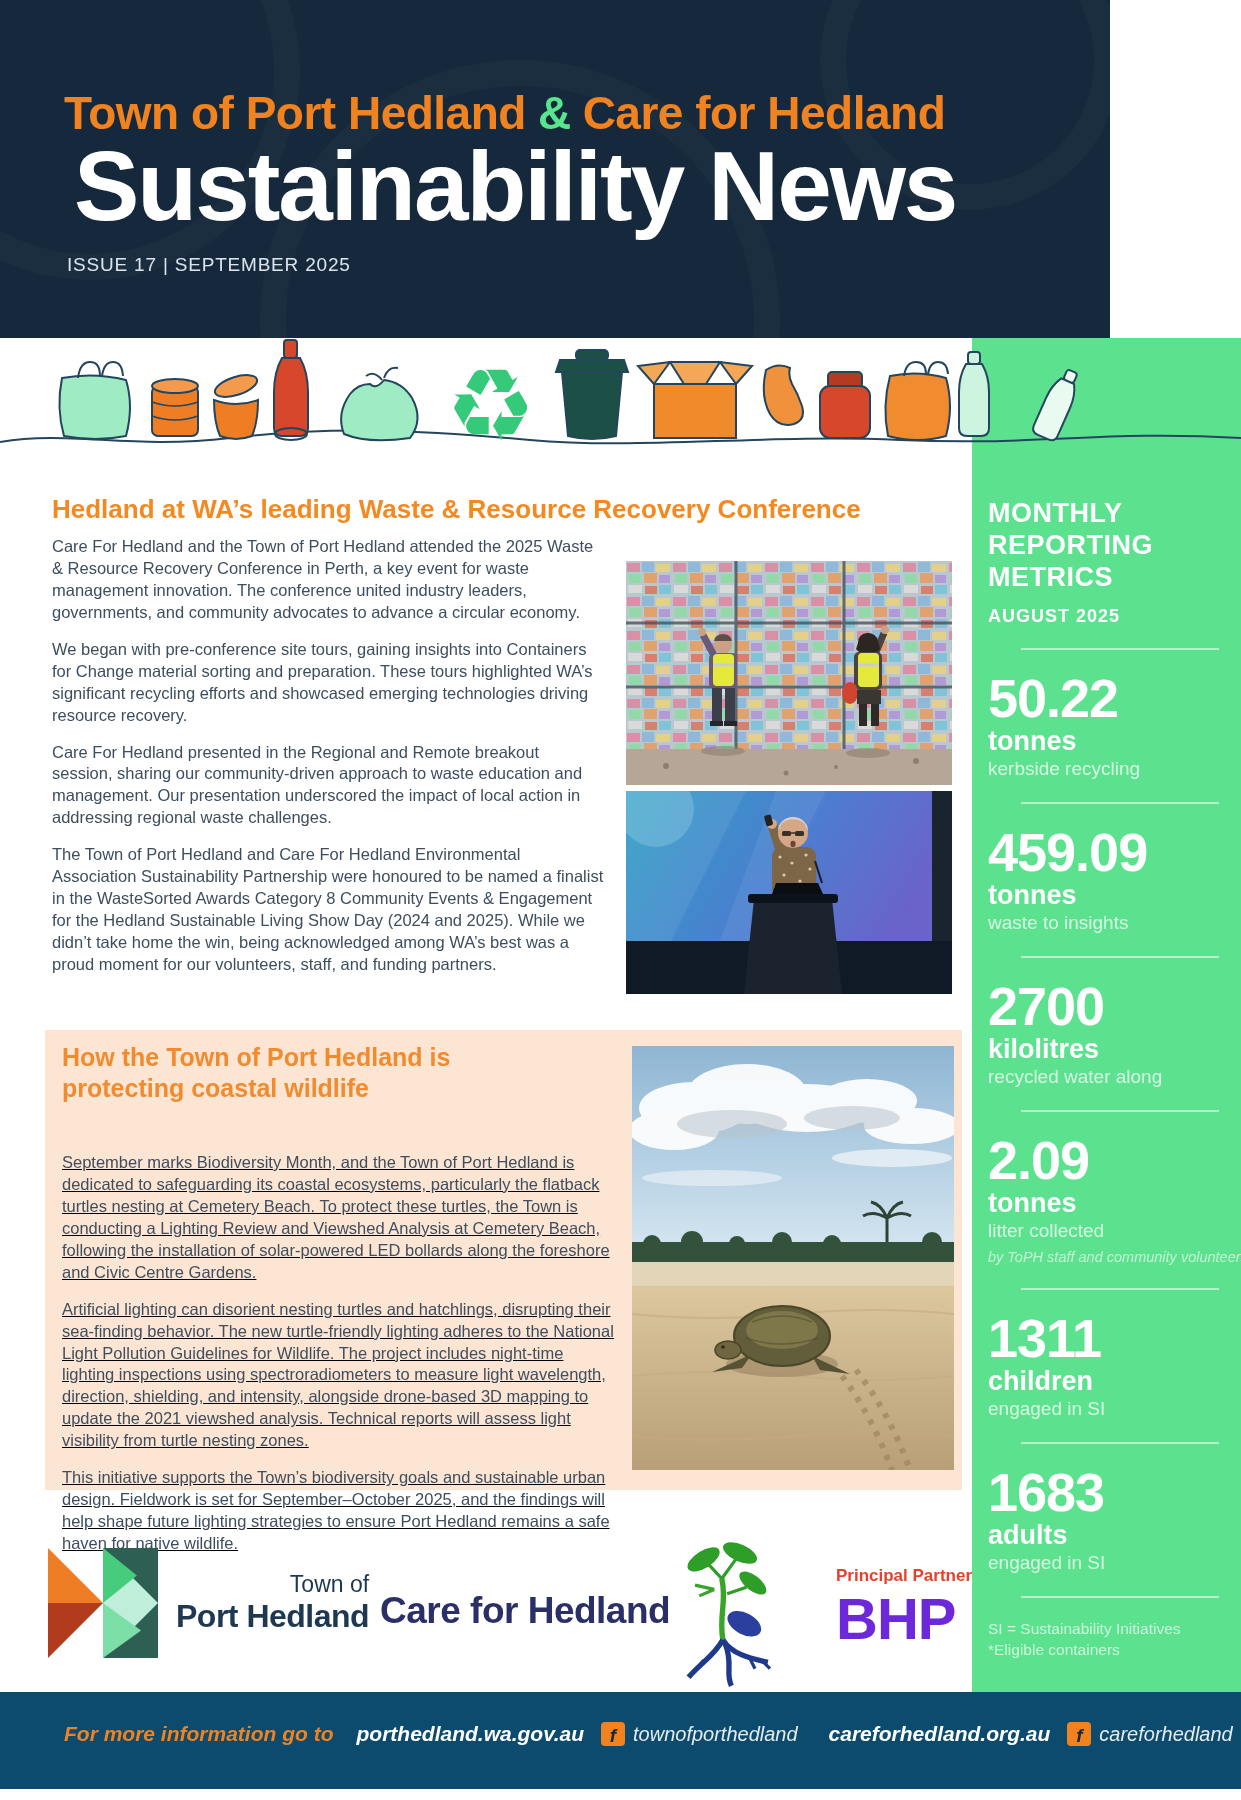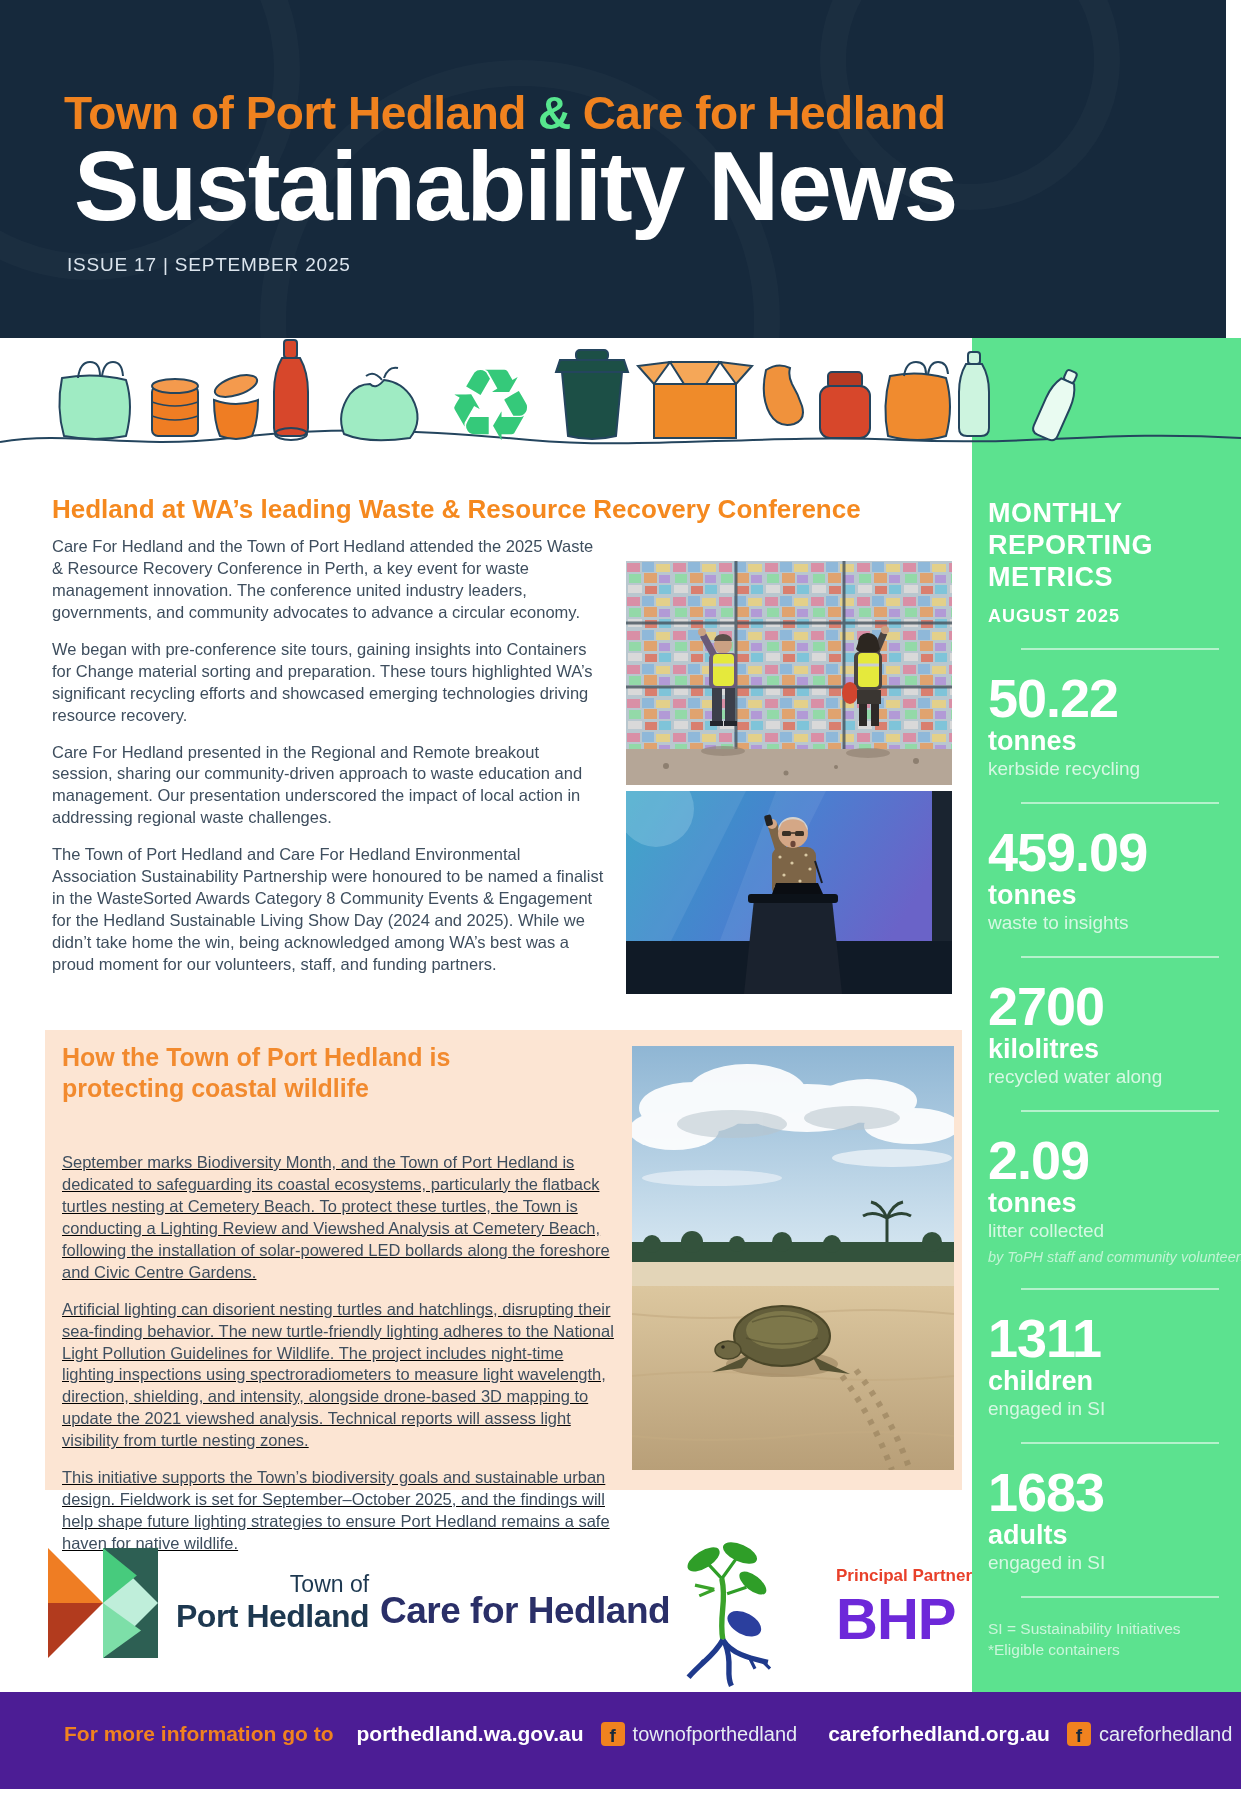--- a/index.html
+++ b/index.html
@@ -3,21 +3,21 @@
 <meta charset="utf-8">
 <style>
   * { margin:0; padding:0; box-sizing:border-box; }
   html,body { background:#888; }
   .page {
     position:relative; width:1241px; height:1800px; margin:0 auto;
     background:#ffffff; overflow:hidden;
     font-family:"Liberation Sans", sans-serif;
   }
   
-  .masthead { position:absolute; left:0; top:0; width:1226px; height:338px; background:#16293c; overflow:hidden; }
+  .masthead { position:absolute; left:0; top:0; width:1110px; height:338px; background:#16293c; overflow:hidden; }
   .swirl { position:absolute; border:26px solid rgba(255,255,255,0.025); border-radius:50%; }
   .swirl.s1 { width:420px; height:420px; left:-120px; top:-140px; }
   .swirl.s2 { width:520px; height:520px; left:260px; top:60px; }
   .swirl.s3 { width:300px; height:300px; left:820px; top:-90px; }
   .mast-orgs { position:absolute; left:64px; top:86px; font-size:46px; font-weight:bold; color:#f0821f; white-space:nowrap; letter-spacing:-0.5px; }
   .mast-orgs .amp { color:#57e68e; margin:0 12px; }
   .mast-title { position:absolute; left:74px; top:130px; font-size:98px; font-weight:bold; color:#ffffff; letter-spacing:-2px; white-space:nowrap; }
   .mast-issue { position:absolute; left:67px; top:254px; font-size:19px; color:#dce5ee; letter-spacing:0.8px; }
   
   .sidebar { position:absolute; left:972px; top:338px; width:295px; height:1354px; background:#5ce28f; color:#ffffff; text-align:left; }
@@ -44,21 +44,21 @@
   
   .logo-toph { position:absolute; left:48px; top:1548px; display:flex; align-items:center; gap:18px; }
   .toph-text .l1 { font-size:23px; color:#1d3850;text-align:right; }
   .toph-text .l2 { font-size:32px; font-weight:bold; color:#1d3850; letter-spacing:-0.5px; }
   .logo-care { position:absolute; left:380px; top:1538px; display:flex; align-items:flex-start; }
   .care-text { font-size:37px; font-weight:bold; color:#2a2f68; margin-top:52px; letter-spacing:-0.5px; }
   .logo-bhp { position:absolute; left:836px; top:1566px; }
   .bhp-label { font-size:17px; font-weight:bold; color:#e8402a; }
   .bhp-name { font-size:58px; font-weight:bold; color:#6d28d9; letter-spacing:-1px; line-height:1.0; margin-top:4px; }
   
-  .footer { position:absolute; left:0; top:1692px; width:1241px; height:97px; background:#4c1d95; }
+  .footer { position:absolute; left:0; top:1692px; width:1241px; height:97px; background:#0c4a6e;font-style:italic; }
   .footer-row { display:flex; align-items:center; gap:17px; padding:30px 0 0 64px; white-space:nowrap; }
   .f-prompt { font-size:21px; font-weight:bold; color:#f0821f; margin-right:6px; }
   .f-site { font-size:21px; font-weight:bold; color:#ffffff; }
   .f-handle { font-size:20px; color:#e6ecf2; }
   .fb { width:24px; height:24px; background:#f0821f; border-radius:4px; display:inline-flex; align-items:center; justify-content:center; }
   .fb .fb-f { font-size:19px; font-weight:bold; color:#16293c; line-height:1; transform:translateY(1px); }
   .fgroup { display:flex; align-items:center; gap:8px; }
 </style>
 </head>
 <body>

